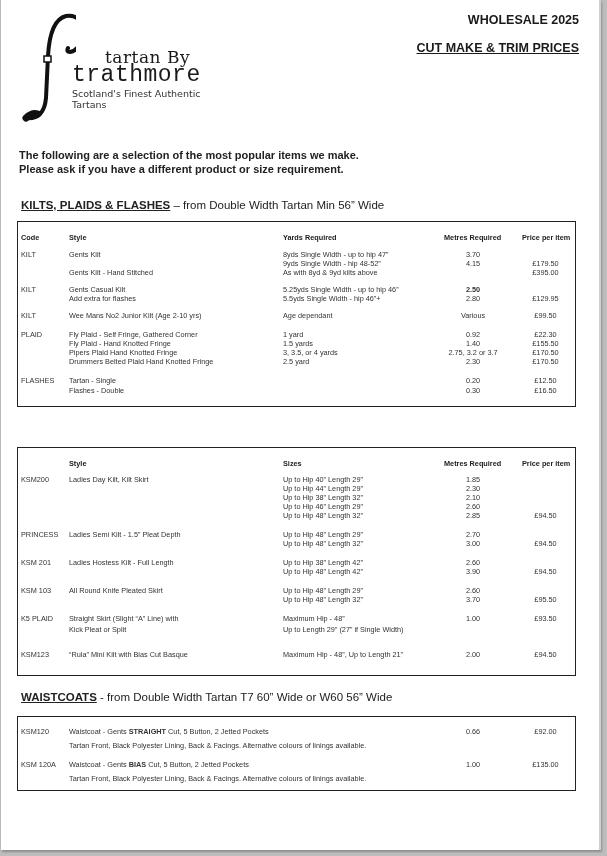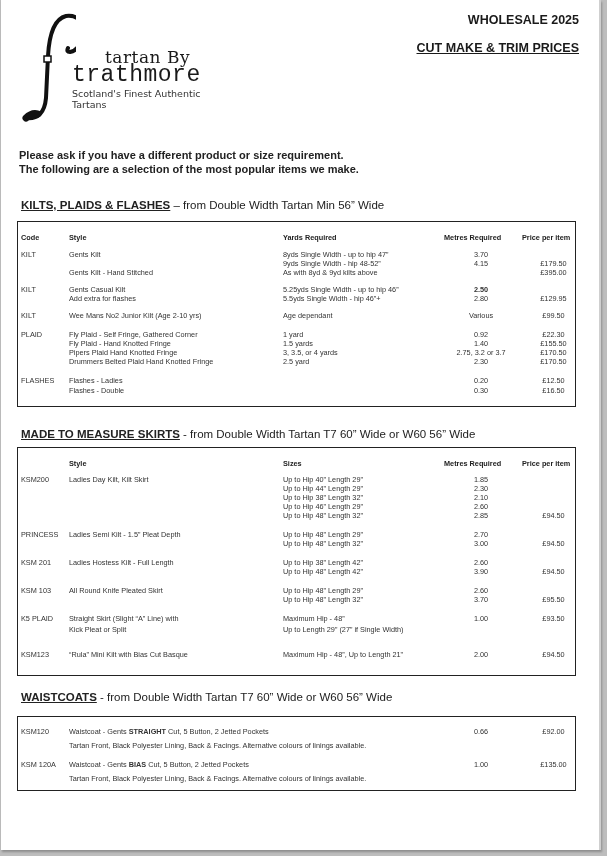--- a/index.html
+++ b/index.html
@@ -11,21 +11,21 @@
   .logo-tag { position:absolute; left:56px; top:80px; font-family:"DejaVu Sans", sans-serif; font-size:9.5px; color:#333; }
   .hdr-right { position:absolute; right:20px; text-align:right; font-weight:bold; color:#1a1a1a; }
   .hdr1 { top:13px; font-size:12.5px; }
   .hdr2 { top:41px; font-size:12.5px; text-decoration:underline; }
   .intro { position:absolute; left:18px; top:148px; font-size:11px; font-weight:bold; line-height:14px; color:#222; }
   .sec-title { position:absolute; left:20px; font-size:11.5px; color:#222; }
   .sec-title b { text-decoration:underline; }
   .box { position:absolute; left:16px; width:557px; border:1.5px solid #222; background:#fff; }
   .t { position:absolute; font-size:7.3px; color:#333; white-space:nowrap; }
   .th { font-weight:bold; color:#222; }
-  .c { text-align:center;margin-left:8px; }
+  .c { text-align:center; }
 </style>
 </head>
 <body>
 
 <div class="page">
 
   <div class="logo">
     <svg width="60" height="115" viewBox="0 0 60 115" style="position:absolute;left:0;top:0;">
       <path d="M10 110 Q28 112 30 90 L32 48 Q34 12 50 8 Q68 6 66 28 Q64 42 54 44 Q50 44 52 40" fill="none" stroke="#111" stroke-width="4" stroke-linecap="round"></path>
       <path d="M10 110 Q16 104 22 106" fill="none" stroke="#111" stroke-width="7" stroke-linecap="round"></path>
@@ -33,22 +33,22 @@
     </svg>
     <div class="logo-line1">tartan By</div>
     <div class="logo-line2">trathmore</div>
     <div class="logo-tag">Scotland's Finest Authentic Tartans</div>
   </div>
 
   <div class="hdr-right hdr1">WHOLESALE 2025</div>
   <div class="hdr-right hdr2">CUT MAKE &amp; TRIM PRICES</div>
 
   <div class="intro">
+    <div>The following are a selection of the most popular items we make.</div>
     <div>Please ask if you have a different product or size requirement.</div>
-    <div>The following are a selection of the most popular items we make.</div>
   </div>
 
   <div class="sec-title" style="top:199px;">
     <b>KILTS, PLAIDS &amp; FLASHES</b><span> – from Double Width Tartan Min 56” Wide</span>
   </div>
   <div class="box" style="top:221px;height:184px;">
     <div class="t th" style="left:3px;top:11px;">Code</div>
     <div class="t th" style="left:51px;top:11px;">Style</div>
     <div class="t th" style="left:265px;top:11px;">Yards Required</div>
     <div class="t th" style="left:426px;top:11px;">Metres Required</div>
@@ -109,34 +109,31 @@
       <div class="t c" style="left:500px;width:55px;top:126px;">£170.50</div>
     </div>
     <div>
       <div class="t" style="left:51px;top:135px;">Drummers Belted Plaid Hand Knotted Fringe</div>
       <div class="t" style="left:265px;top:135px;">2.5 yard</div>
       <div class="t c" style="left:425px;width:60px;top:135px;">2.30</div>
       <div class="t c" style="left:500px;width:55px;top:135px;">£170.50</div>
     </div>
     <div>
       <div class="t" style="left:3px;top:154px;">FLASHES</div>
-      <div class="t" style="left:51px;top:154px;">Flashes - Ladies</div>
+      <div class="t" style="left:51px;top:154px;">Tartan - Single</div>
       <div class="t c" style="left:425px;width:60px;top:154px;">0.20</div>
       <div class="t c" style="left:500px;width:55px;top:154px;">£12.50</div>
     </div>
     <div>
       <div class="t" style="left:51px;top:164px;">Flashes - Double</div>
       <div class="t c" style="left:425px;width:60px;top:164px;">0.30</div>
       <div class="t c" style="left:500px;width:55px;top:164px;">£16.50</div>
     </div>
   </div>
 
-  <div class="sec-title" style="top:428px;">
-    <b>MADE TO MEASURE SKIRTS</b><span> - from Double Width Tartan T7 60” Wide or W60 56” Wide</span>
-  </div>
   <div class="box" style="top:447px;height:227px;">
     <div class="t th" style="left:51px;top:11px;">Style</div>
     <div class="t th" style="left:265px;top:11px;">Sizes</div>
     <div class="t th" style="left:426px;top:11px;">Metres Required</div>
     <div class="t th" style="left:504px;top:11px;">Price per item</div>
 
     <div>
       <div class="t" style="left:3px;top:27px;">KSM200</div>
       <div class="t" style="left:51px;top:27px;">Ladies Day Kilt, Kilt Skirt</div>
       <div class="t" style="left:265px;top:27px;">Up to Hip 40” Length 29”</div>

